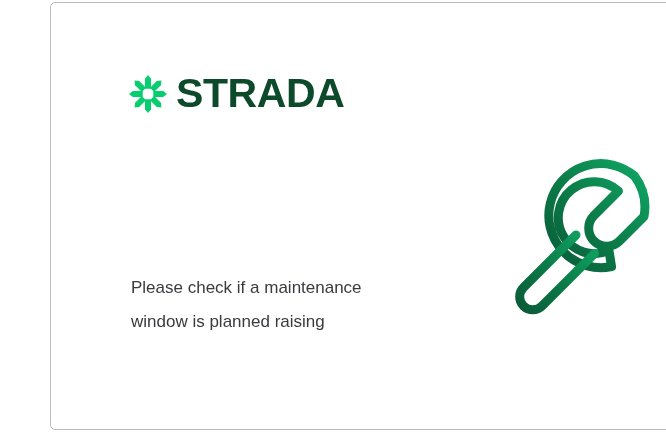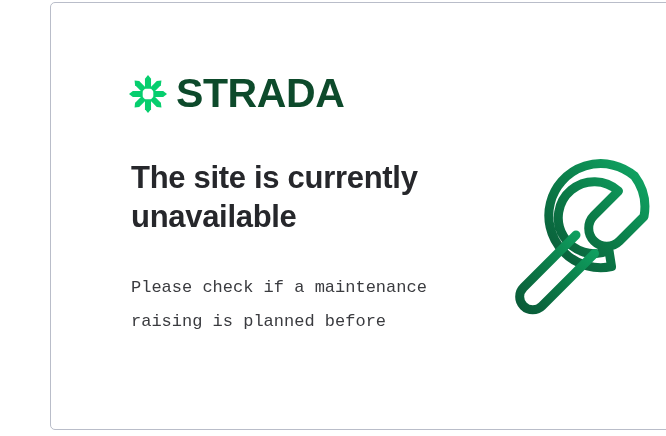--- a/index.html
+++ b/index.html
@@ -77,21 +77,20 @@
     width: 330px;
     margin: 0;
     font-size: 17px;
     line-height: 34px;
     font-weight: normal;
     color: #3a3b3f;
   }
   .body-copy .copy-line {
     display: block;
     white-space: nowrap;
-    font-family: Liberation Mono, monospace;
   }
 
   
   .wrench-art {
     position: absolute;
     left: 455px;
     top: 155px;
     width: 160px;
     height: 160px;
     display: block;
@@ -113,25 +112,24 @@
 
         <polygon points="14.6,14.6 26.9,16.1 44.6,33.8 33.8,44.6 16.1,26.9"></polygon>
         <polygon points="85.4,85.4 73.1,83.9 55.4,66.2 66.2,55.4 83.9,73.1"></polygon>
         <polygon points="85.4,14.6 83.9,26.9 66.2,44.6 55.4,33.8 73.1,16.1"></polygon>
         <polygon points="14.6,85.4 16.1,73.1 33.8,55.4 44.6,66.2 26.9,83.9"></polygon>
       </g>
     </svg>
     <span class="brand-word">STRADA</span>
   </div>
 
-  <h1 class="headline">The site is currently unavailable</h1>
 
   <p class="body-copy">
     <span class="copy-line">Please check if a maintenance</span>
-    <span class="copy-line">raising is planned before</span>
+    <span class="copy-line">window is planned raising</span>
   </p>
 
   <svg class="wrench-art" viewBox="0 0 160 160" aria-hidden="true">
     <defs>
       <linearGradient id="wrenchGrad" x1="0" y1="1" x2="1" y2="0">
         <stop offset="0%" stop-color="#0a5a38"></stop>
         <stop offset="45%" stop-color="#0b7a47"></stop>
         <stop offset="100%" stop-color="#10a765"></stop>
       </linearGradient>
     </defs>

